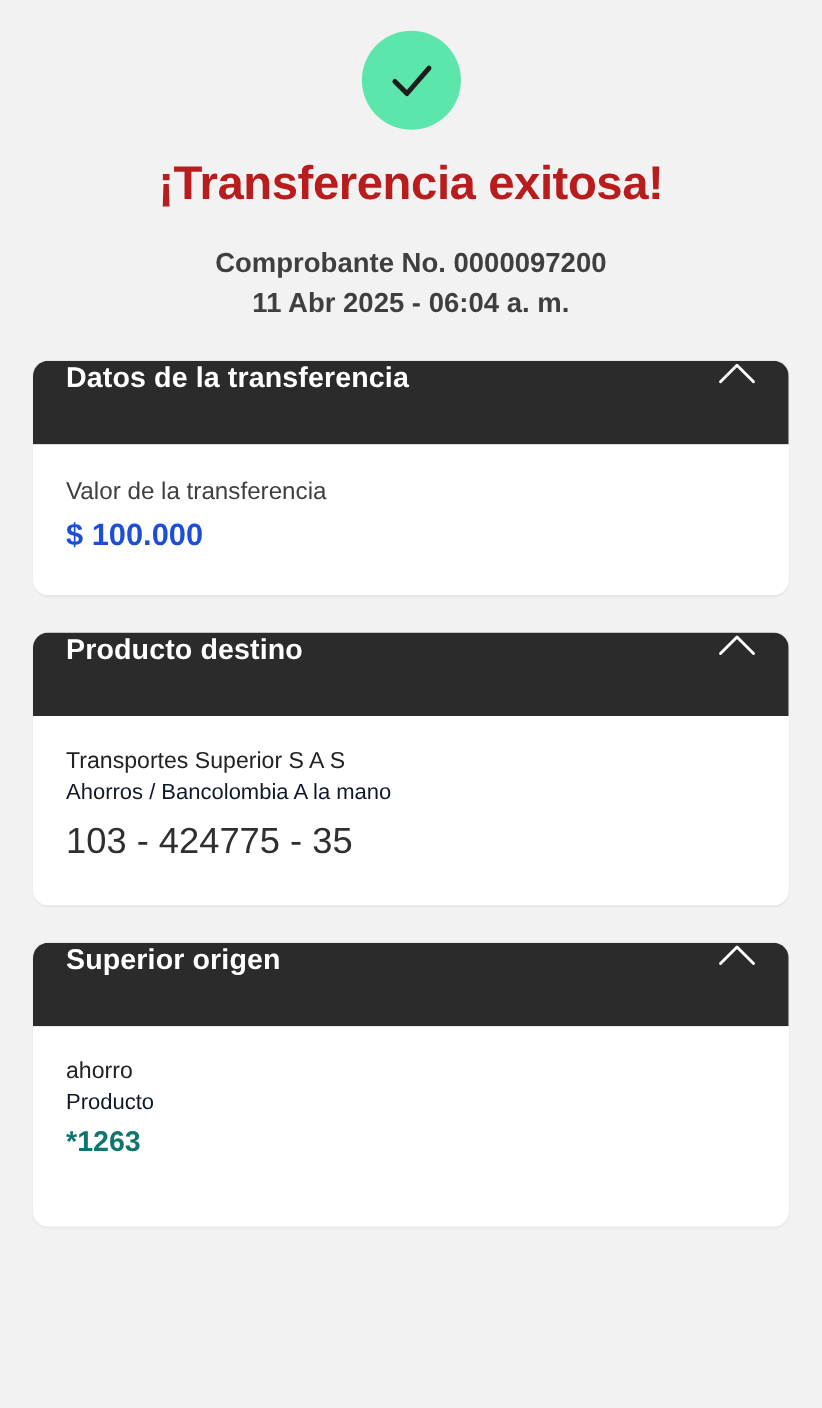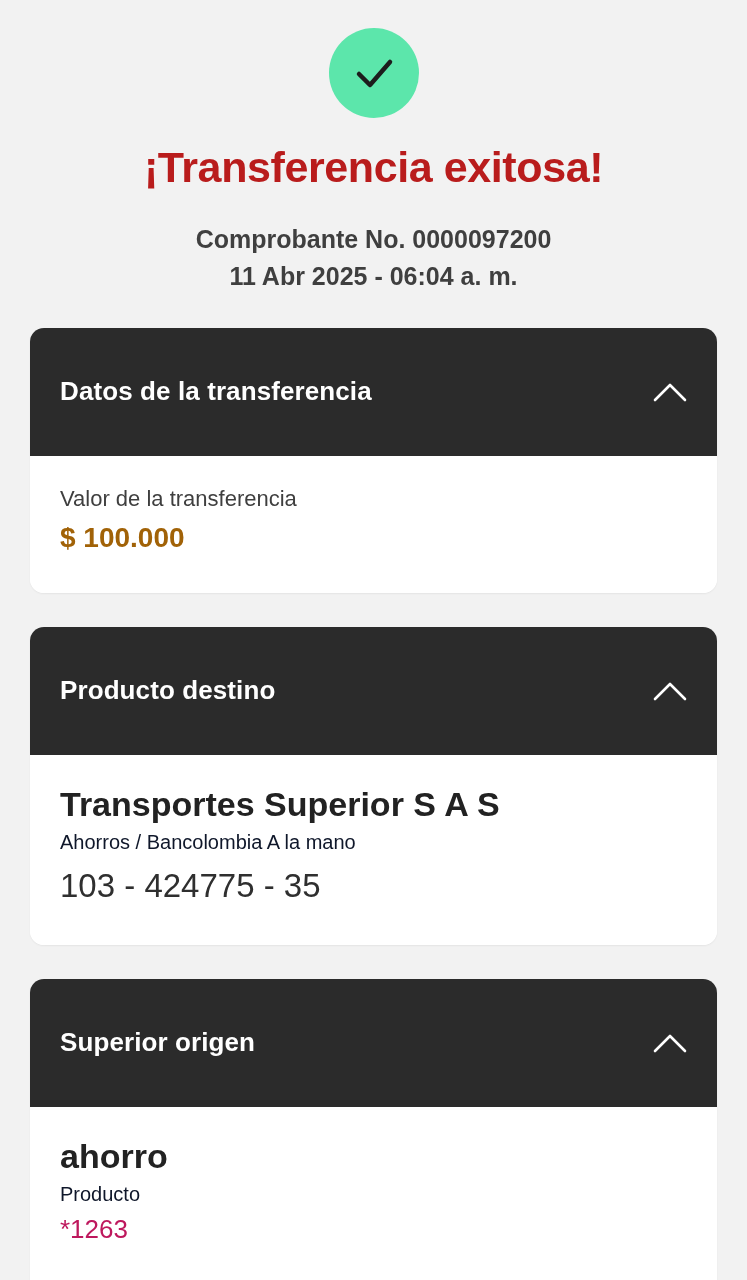--- a/index.html
+++ b/index.html
@@ -60,25 +60,24 @@
   .card {
     margin-top: 34px;
     border-radius: 14px;
     background: #ffffff;
     overflow: hidden;
     box-shadow: 0 1px 2px rgba(0,0,0,0.06);
   }
   .card-header {
     background: #2b2b2b;
     color: #ffffff;
-    height: 128px;
+    height: 76px;
     box-sizing: border-box;
     padding: 0 30px;
     display: flex;
-    align-items: center;
     justify-content: space-between;
     cursor: pointer;
   }
   .card-header .card-title {
     font-size: 26px;
     font-weight: bold;
     letter-spacing: 0.1px;
   }
   .chevron {
     width: 34px;
@@ -92,47 +91,47 @@
   }
   .label {
     font-size: 22px;
     color: #3f3f3f;
     font-weight: 400;
     line-height: 1.5;
   }
   .value-strong {
     font-size: 28px;
     font-weight: bold;
-    color: #a16207;
+    color: #1d4ed8;
     line-height: 1.5;
     margin-top: 2px;
   }
   .value-plain {
     font-size: 20px;
     font-weight: 400;
     color: #0f172a;
     line-height: 1.45;
   }
   .name-strong {
-    font-size: 34px;
-    font-weight: bold;
+    font-size: 21px;
+    font-weight: normal;
     color: #222222;
     line-height: 1.4;
   }
   .account-number {
     font-size: 33px;
     font-weight: 400;
     color: #2f2f2f;
     line-height: 1.5;
     margin-top: 4px;
   }
   .account-masked {
     font-size: 26px;
-    font-weight: normal;
-    color: #be185d;
+    font-weight: bold;
+    color: #0f766e;
     line-height: 1.4;
     margin-top: 2px;
   }
   .body-tall { padding-bottom: 60px; }
   .spacer-bottom { height: 24px; }
 </style>
 </head>
 <body>
 
 <div class="screen">

